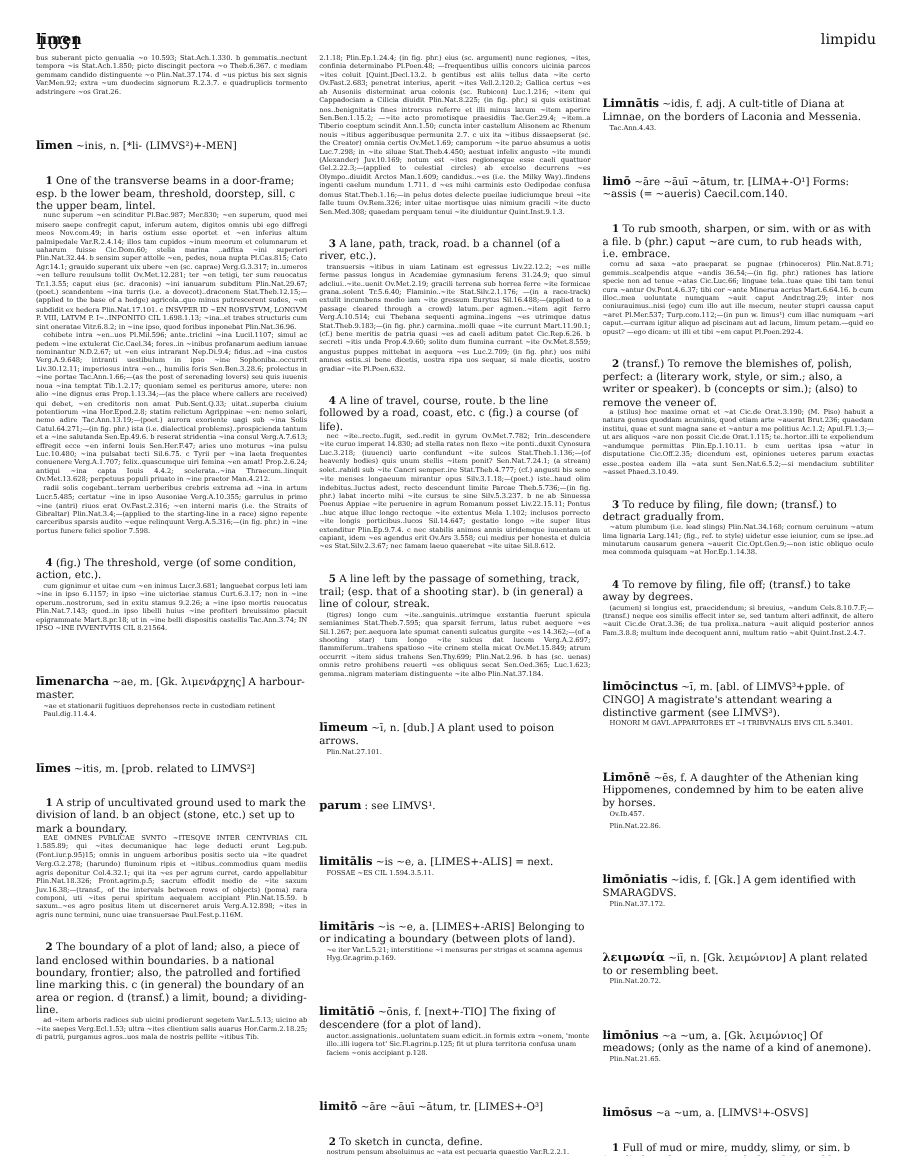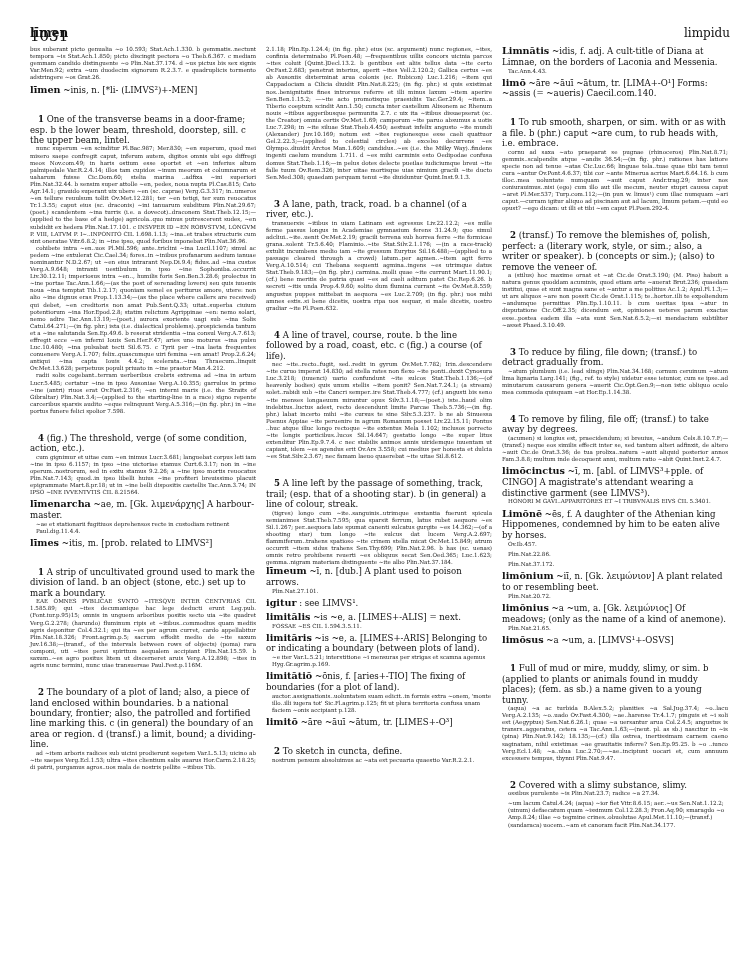--- a/index.html
+++ b/index.html
@@ -5,21 +5,21 @@
   html, body { margin: 0; padding: 0; background: #ffffff; }
   body { width: 750px; height: 963px; overflow: hidden; color: #111; font-family: "DejaVu Serif", "Liberation Serif", serif; }
   .page { position: relative; width: 750px; height: 963px; }
   .header { position: absolute; top: 26px; left: 30px; right: 20px; height: 16px; }
   .hdr-left { position: absolute; left: 0; top: 0; font-weight: bold; font-size: 12px; }
   .hdr-center { position: absolute; left: 0; right: 0; top: 1px; font-size: 15px; }
   .hdr-right { position: absolute; right: 0; top: 0; font-weight: normal; font-size: 12px; }
   .columns { position: absolute; top: 46px; left: 30px; width: 700px; display: flex; gap: 10px; }
   .col { width: 226px; }
   .entry { margin-bottom: 3px; }
-  .head { font-size: 8.6px; line-height: 10.8px; }
+  .head { font-size: 8.6px; line-height: 10.8px; margin-top: 36px; }
   .lemma { font-weight: bold; font-size: 9.6px; }
   .sense { font-size: 8.6px; line-height: 10.4px; text-indent: 8px; margin-top: 18px; }
   .num { font-weight: bold; }
   .cit { font-size: 5.6px; line-height: 7.1px; text-align: justify; color: #1a1a1a; text-indent: 6px; }
   .cit-only { font-size: 5.6px; line-height: 7.1px; color: #1a1a1a; padding-left: 6px; }
   .topcit { font-size: 5.6px; line-height: 7.1px; text-align: justify; color: #1a1a1a; margin-bottom: 4px; }
 </style>
 </head>
 <body>
 
@@ -82,36 +82,36 @@
           <div class="sense"><span class="num">5</span> <span>A line left by the passage of something, track, trail; (esp. that of a shooting star). b (in general) a line of colour, streak.</span></div>
           <div class="cit">(tigres) longo cum ~ite..sanguinis..utrimque exstantia fuerunt spicula semianimes Stat.Theb.7.595; qua sparsit ferrum, latus rubet aequore ~es Sil.1.267; per..aequora late spumat canenti sulcatus gurgite ~es 14.362;—(of a shooting star) tum longo ~ite sulcus dat lucem Verg.A.2.697; flammiferum..trahens spatioso ~ite crinem stella micat Ov.Met.15.849; atrum occurrit ~item sidus trahens Sen.Thy.699; Plin.Nat.2.96. b has (sc. uenas) omnis retro prohibens reuerti ~es obliquus secat Sen.Oed.365; Luc.1.623; gemma..nigram materiam distinguente ~ite albo Plin.Nat.37.184.</div>
         </div>
         <div class="entry">
           <div class="head"><span class="lemma">līmeum</span> <span>~ī, n. [dub.] A plant used to poison arrows.</span></div>
           <div class="sense-block">
             <div class="cit-only">Plin.Nat.27.101.</div>
           </div>
         </div>
         <div class="entry">
-          <div class="head"><span class="lemma">igitur</span> <span>: see LIMVS¹.</span></div>
+          <div class="head"><span class="lemma">parum</span> <span>: see LIMVS¹.</span></div>
         </div>
         <div class="entry">
           <div class="head"><span class="lemma">limitālis</span> <span>~is ~e, a. [LIMES+-ALIS] = next.</span></div>
           <div class="sense-block">
             <div class="cit-only">FOSSAE ~ES CIL 1.594.3.5.11.</div>
           </div>
         </div>
         <div class="entry">
           <div class="head"><span class="lemma">limitāris</span> <span>~is ~e, a. [LIMES+-ARIS] Belonging to or indicating a boundary (between plots of land).</span></div>
           <div class="sense-block">
             <div class="cit-only">~e iter Var.L.5.21; interstitione ~i mensuras per strigas et scamna agemus Hyg.Gr.agrim.p.169.</div>
           </div>
         </div>
         <div class="entry">
-          <div class="head"><span class="lemma">limitātiō</span> <span>~ōnis, f. [aries+-TIO] The fixing of boundaries (for a plot of land).</span></div>
+          <div class="head"><span class="lemma">limitātiō</span> <span>~ōnis, f. [next+-TIO] The fixing of descendere (for a plot of land).</span></div>
           <div class="sense-block">
             <div class="cit-only">auctor..assignationis..uoluntatem suam edicit..in formis extra ~onem, 'monte illo..illi iugera tot' Sic.Fl.agrim.p.125; fit ut plura territoria confusa unam faciem ~onis accipiant p.128.</div>
           </div>
         </div>
         <div class="entry">
           <div class="head"><span class="lemma">limitō</span> <span>~āre ~āuī ~ātum, tr. [LIMES+-O³]</span></div>
           <div class="sense-block">
             <div class="sense"><span class="num">2</span> <span>To sketch in cuncta, define.</span></div>
             <div class="cit">nostrum pensum absoluimus ac ~ata est pecuaria quaestio Var.R.2.2.1.</div>
           </div>
@@ -154,26 +154,27 @@
           <div class="sense-block">
             <div class="cit-only">Ov.Ib.457.</div>
           </div>
         </div>
         <div class="entry">
           <div class="sense-block">
             <div class="cit-only">Plin.Nat.22.86.</div>
           </div>
         </div>
         <div class="entry">
+          <div class="head"><span class="lemma">limōniatis</span> <span>~idis, f. [Gk.] A gem identified with SMARAGDVS.</span></div>
           <div class="sense-block">
             <div class="cit-only">Plin.Nat.37.172.</div>
           </div>
         </div>
         <div class="entry">
-          <div class="head"><span class="lemma">limōnium</span> <span>~iī, n. [Gk. λειμώνιον] A plant related to or resembling beet.</span></div>
+          <div class="head"><span class="lemma">λειμωνία</span> <span>~iī, n. [Gk. λειμώνιον] A plant related to or resembling beet.</span></div>
           <div class="sense-block">
             <div class="cit-only">Plin.Nat.20.72.</div>
           </div>
         </div>
         <div class="entry">
           <div class="head"><span class="lemma">limōnius</span> <span>~a ~um, a. [Gk. λειμώνιος] Of meadows; (only as the name of a kind of anemone).</span></div>
           <div class="sense-block">
             <div class="cit-only">Plin.Nat.21.65.</div>
           </div>
         </div>

